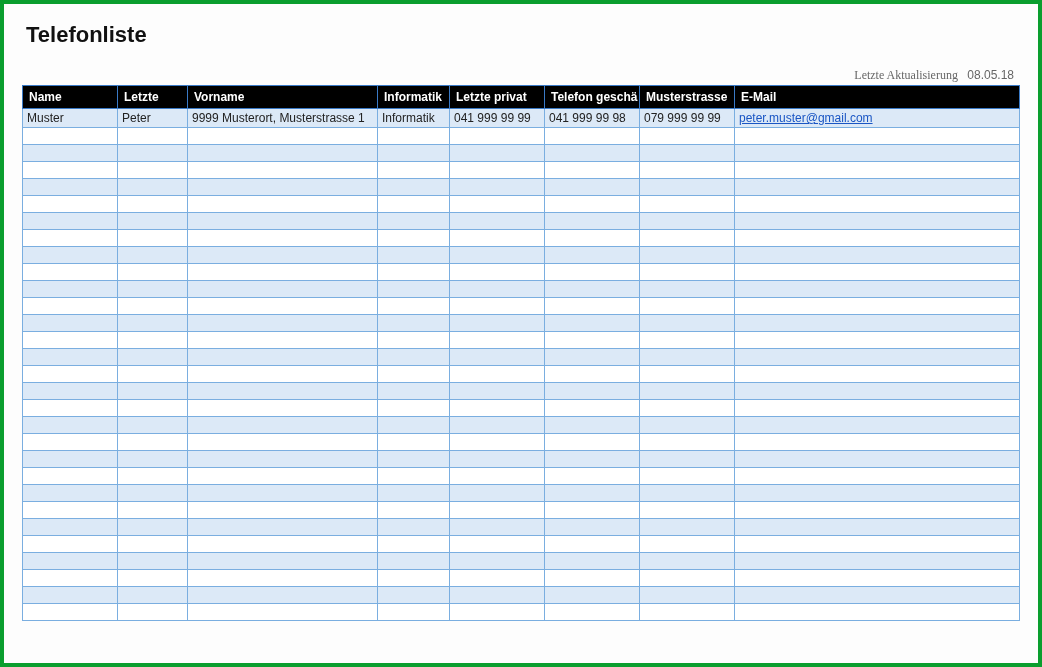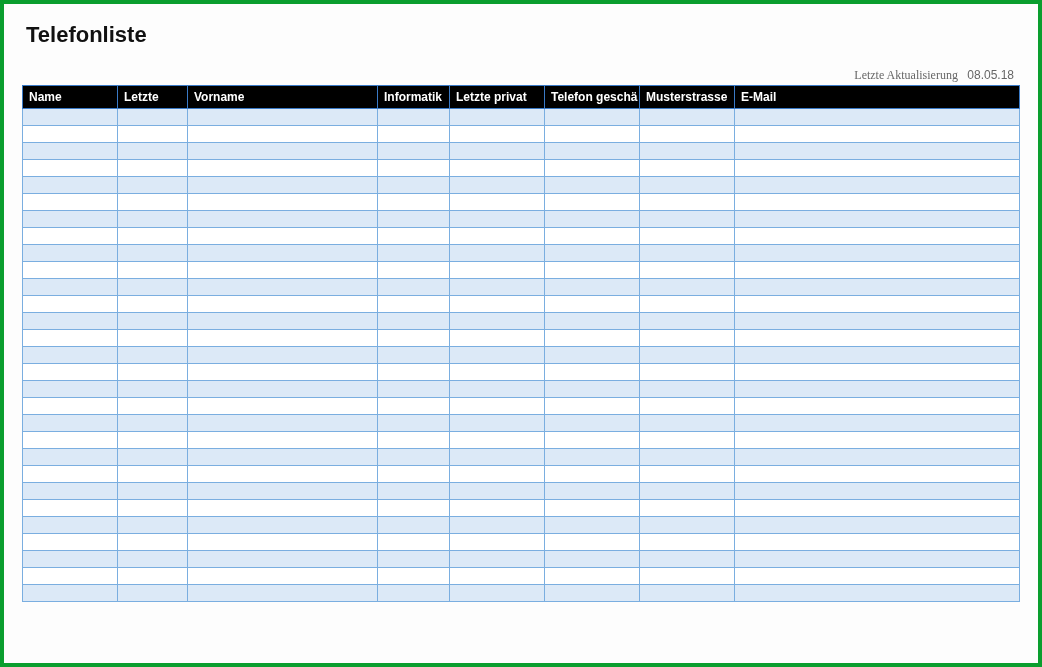--- a/index.html
+++ b/index.html
@@ -99,20 +99,32 @@
         <th>Letzte</th>
         <th>Vorname</th>
         <th>Informatik</th>
         <th>Letzte privat</th>
         <th>Telefon geschä</th>
         <th>Musterstrasse</th>
         <th>E-Mail</th>
       </tr>
     </thead>
     <tbody>
+      <tr>
+        <td>Muster</td>
+        <td>Peter</td>
+        <td>9999 Musterort, Musterstrasse 1</td>
+        <td>Informatik</td>
+        <td>041 999 99 99</td>
+        <td>041 999 99 98</td>
+        <td>079 999 99 99</td>
+        <td>
+          <a href="#" class="mail">peter.muster@gmail.com</a>
+        </td>
+      </tr>
     <tr>
           <td></td>
           <td></td>
           <td></td>
           <td></td>
           <td></td>
           <td></td>
           <td></td>
           <td></td>
         </tr>

